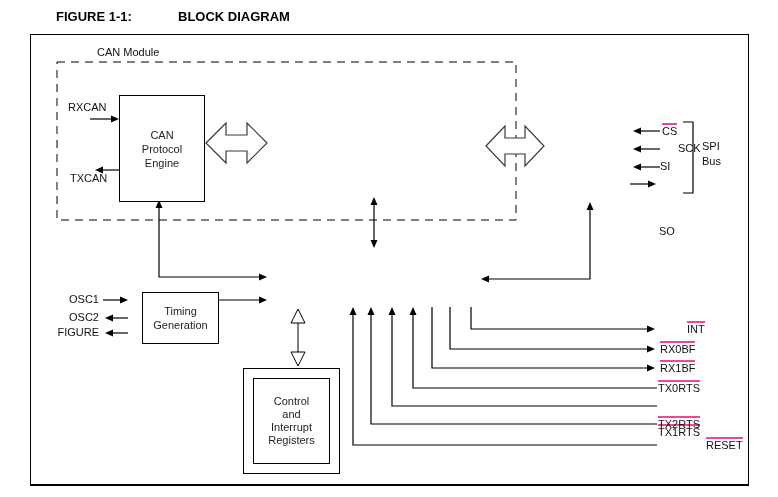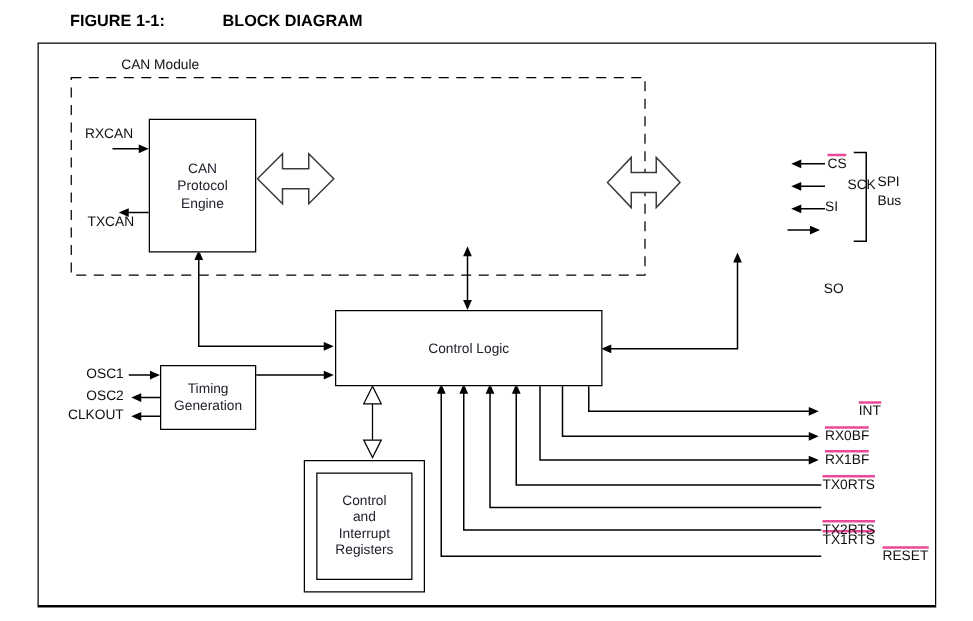--- a/index.html
+++ b/index.html
@@ -18,21 +18,21 @@
   svg.wires{position:absolute;left:0;top:0;}
   .box{
     position:absolute;border:1px solid #000;background:#fff;
     display:flex;flex-direction:column;align-items:center;justify-content:center;
     font-size:11px;line-height:14px;text-align:center;color:#22222e;
   }
   #box-engine{left:119px;top:95px;width:84px;height:105px;}
   #box-buffers{left:270px;top:96px;width:211px;height:101px;gap:9px;}
   #box-spi{left:546px;top:96px;width:84px;height:106px;}
   #box-control{left:268px;top:248px;width:212px;height:59px;}
-  #box-timing{left:128px;top:292px;width:75px;height:50px;}
+  #box-timing{left:142px;top:292px;width:75px;height:50px;}
   #box-registers{left:243px;top:368px;width:95px;height:104px;padding:0;}
   #box-registers-inner{
     border:1px solid #000;width:75px;height:84px;margin:9px;
     display:flex;flex-direction:column;align-items:center;justify-content:center;
     font-size:11px;line-height:13px;text-align:center;
   }
   .sig{position:absolute;font-size:11px;line-height:13px;color:#111;white-space:nowrap;}
   .ovl{display:inline-block;border-top:2px solid #ec4899;padding-top:0px;text-align:center;}
   .right-align{text-align:right;}
   #lbl-can-module{left:97px;top:46px;}
@@ -178,23 +178,20 @@
   </svg>
 
   <div class="box" id="box-engine">
     <div>CAN</div>
     <div>Protocol</div>
     <div>Engine</div>
   </div>
 
 
 
-  <div class="box" id="box-control">
-    <div>Control Logic</div>
-  </div>
 
   <div class="box" id="box-timing">
     <div>Timing</div>
     <div>Generation</div>
   </div>
 
   <div class="box" id="box-registers">
     <div id="box-registers-inner">
       <div>Control</div>
       <div>and</div>
@@ -203,21 +200,21 @@
     </div>
   </div>
 
   <div class="sig" id="lbl-can-module">CAN Module</div>
 
   <div class="sig" id="lbl-rxcan">RXCAN</div>
   <div class="sig" id="lbl-txcan">TXCAN</div>
 
   <div class="sig right-align" id="lbl-osc1">OSC1</div>
   <div class="sig right-align" id="lbl-osc2">OSC2</div>
-  <div class="sig right-align" id="lbl-clkout">CLKOUT</div>
+  <div class="sig right-align" id="lbl-clkout">FIGURE</div>
 
   <div class="sig" id="lbl-cs"><span class="ovl">CS</span></div>
   <div class="sig" id="lbl-sck">SCK</div>
   <div class="sig" id="lbl-si">SI</div>
   <div class="sig" id="lbl-so">SO</div>
   <div class="sig" id="lbl-spibus">
     <div>SPI</div>
     <div>Bus</div>
   </div>
 

